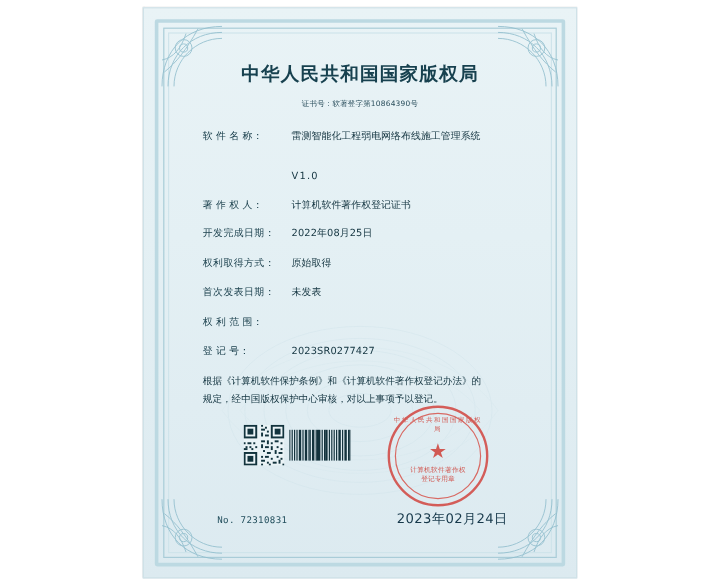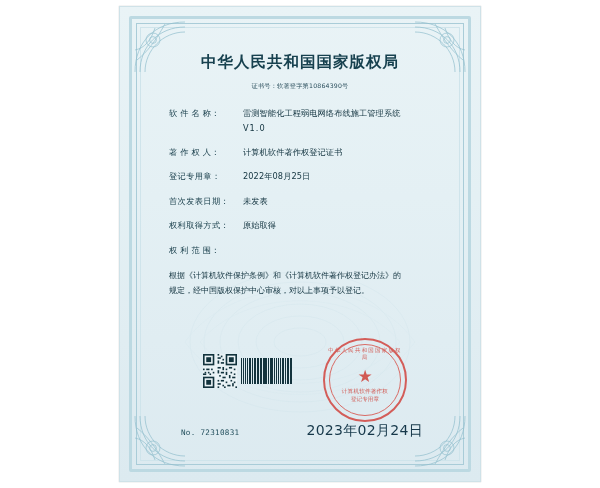--- a/index.html
+++ b/index.html
@@ -117,38 +117,38 @@
     padding-right: 10px;
   }
   .row {
     display: flex;
     align-items: flex-start;
     margin-bottom: 11.5px;
   }
   .label {
     width: 74px;
     flex: 0 0 74px;
-    font-family: Liberation Sans, sans-serif;
+    font-family: Liberation Serif, serif;
     font-size: 8.2px;
     color: #163c49;
     letter-spacing: 0.4px;
     line-height: 12px;
     padding-top: 1px;
   }
   .value {
     flex: 1 1 auto;
     font-family: "DejaVu Sans", sans-serif;
     font-size: 8.2px;
     color: #12333f;
     line-height: 12px;
     letter-spacing: 0.1px;
   }
   .value .v2 {
     display: block;
-    margin-top: 3px;
+    margin-top: 21px;
     letter-spacing: 1px;
   }
 
   .para {
     margin-top: 4px;
     padding: 0 16px 0 22px;
     font-family: Liberation Mono, monospace;
     font-size: 8px;
     line-height: 15px;
     color: #12333f;
@@ -262,21 +262,21 @@
   }
   .serial {
     font-family: "DejaVu Sans Mono", monospace;
     font-size: 7.6px;
     color: #24505e;
     letter-spacing: 0.3px;
     text-align: right;
   }
   .issuedate {
     font-family: "DejaVu Sans", sans-serif;
-    font-size: 14px;
+    font-size: 11px;
     color: #16384a;
     letter-spacing: 0.3px;
   }
 </style>
 </head>
 <body>
 
 <div id="stage">
 
   <div class="cert">
@@ -360,38 +360,42 @@
             <span class="v2">V1.0</span>
           </div>
         </div>
 
         <div class="row">
           <div class="label">著 作 权 人：</div>
           <div class="value">计算机软件著作权登记证书</div>
         </div>
 
         <div class="row">
-          <div class="label">登记专用章：</div>
+          <div class="label">开发完成日期：</div>
           <div class="value">2022年08月25日</div>
+        </div>
+
+        <div class="row">
+          <div class="label">权利取得方式：</div>
+          <div class="value">原始取得</div>
         </div>
 
         <div class="row">
           <div class="label">首次发表日期：</div>
           <div class="value">未发表</div>
         </div>
 
         <div class="row">
-          <div class="label">权利取得方式：</div>
-          <div class="value">原始取得</div>
-        </div>
-
-        <div class="row">
           <div class="label">权 利 范 围：</div>
         </div>
 
+        <div class="row">
+          <div class="label">登 记 号：</div>
+          <div class="value">2023SR0277427</div>
+        </div>
 
       </div>
 
       <div class="para">
         <span class="ln">根据《计算机软件保护条例》和《计算机软件著作权登记办法》的</span>
         <span class="ln2">规定，经中国版权保护中心审核，对以上事项予以登记。</span>
       </div>
 
       <div class="lower">
 

